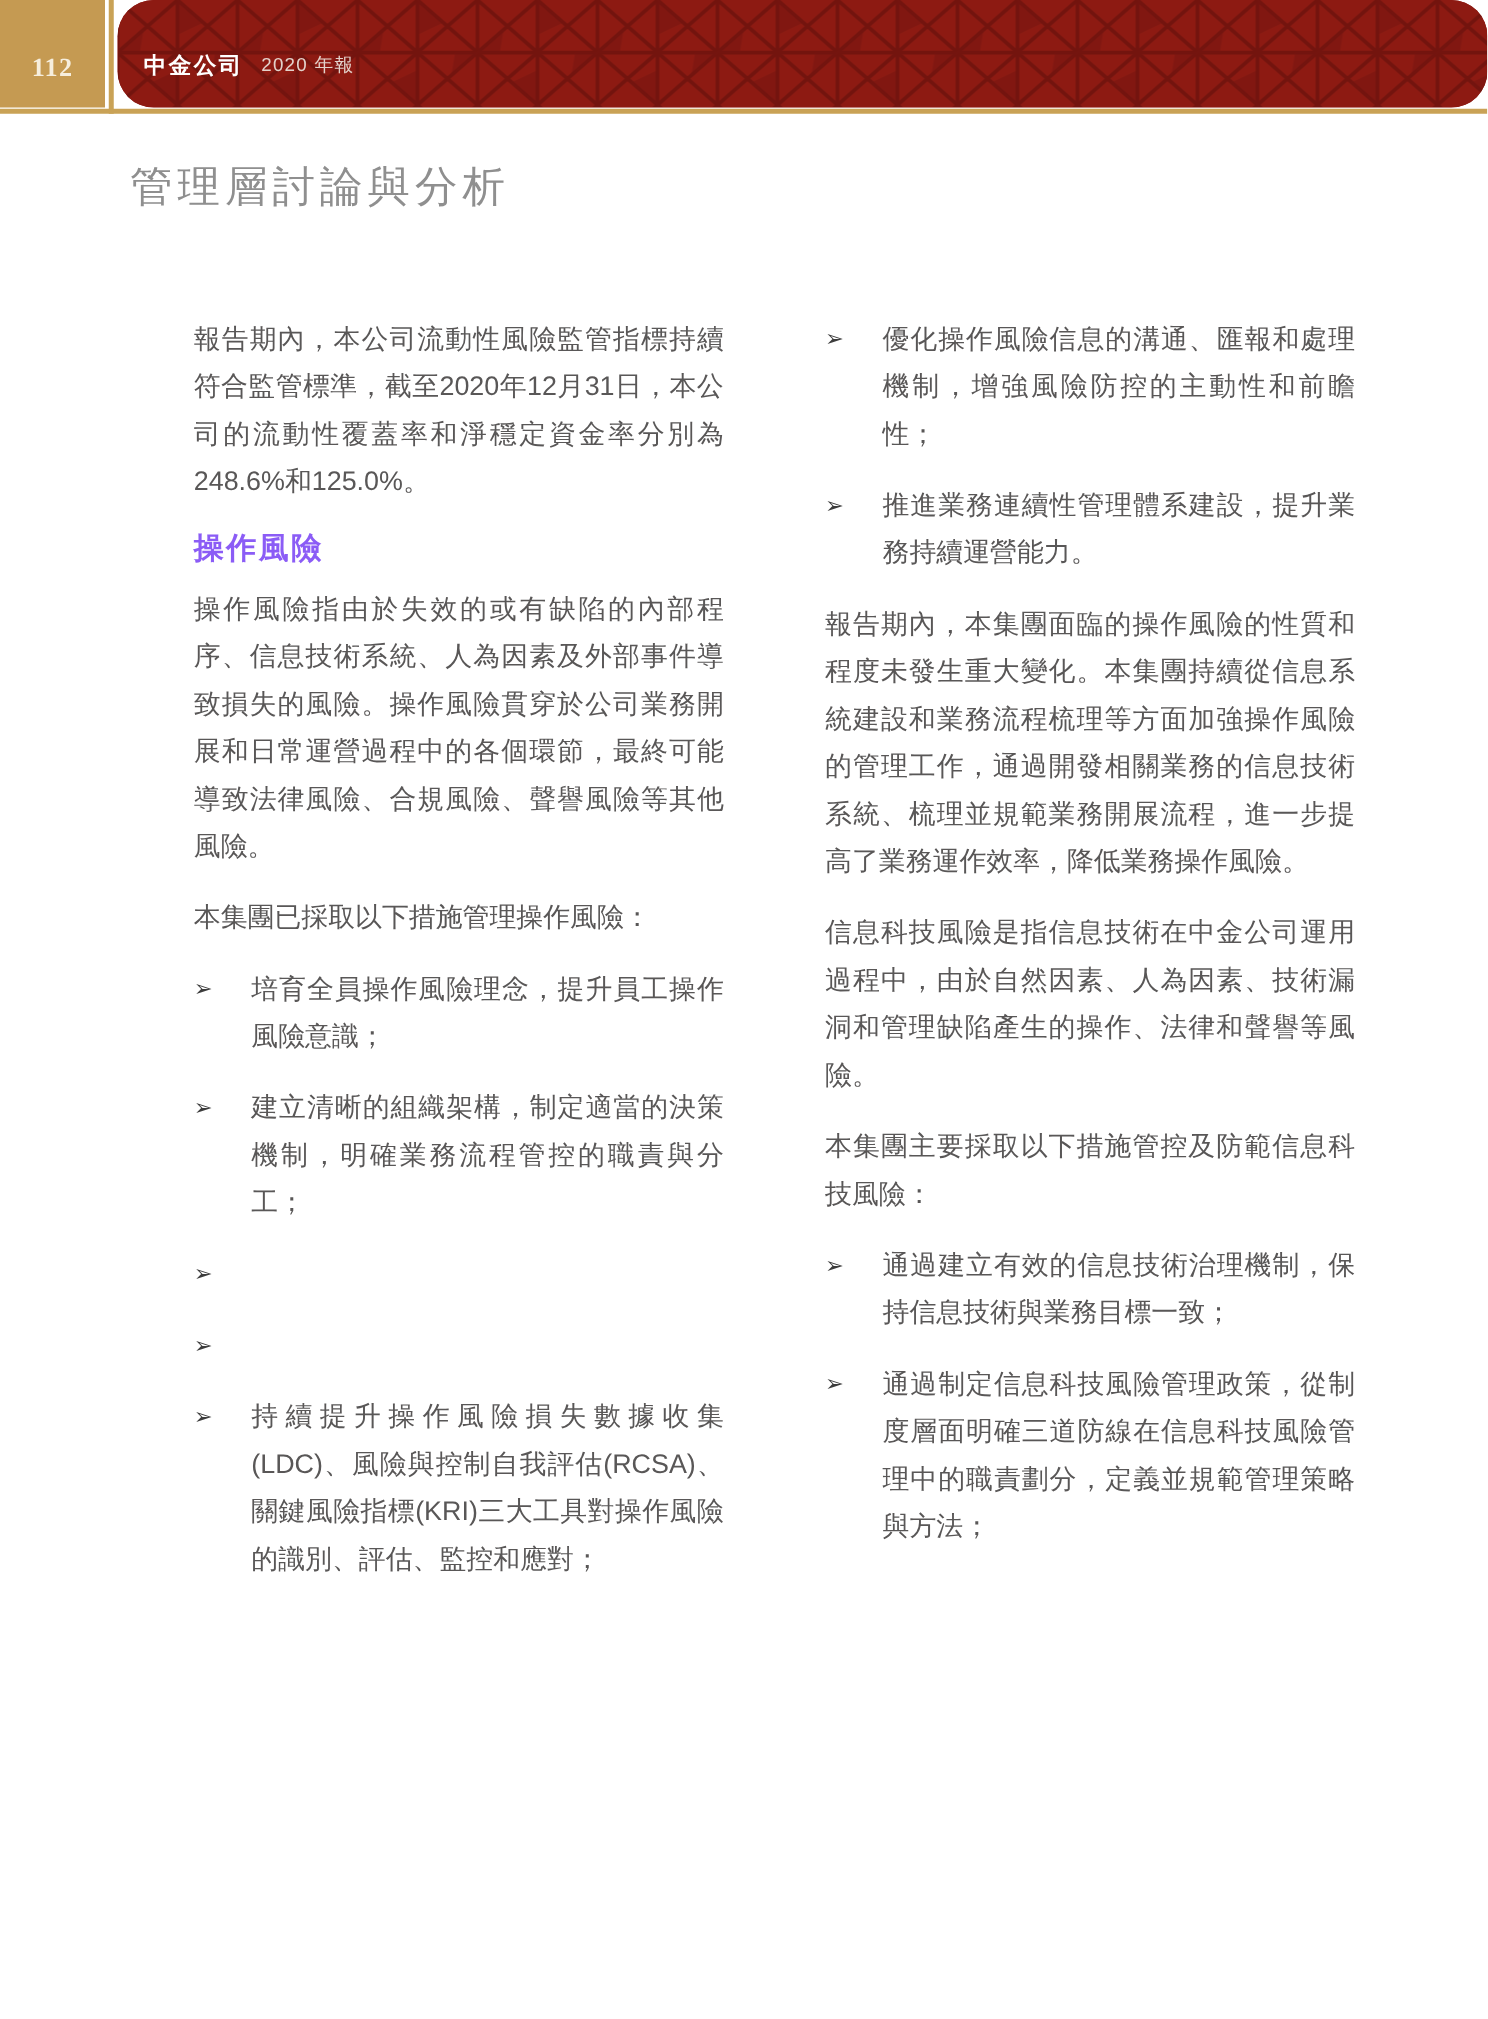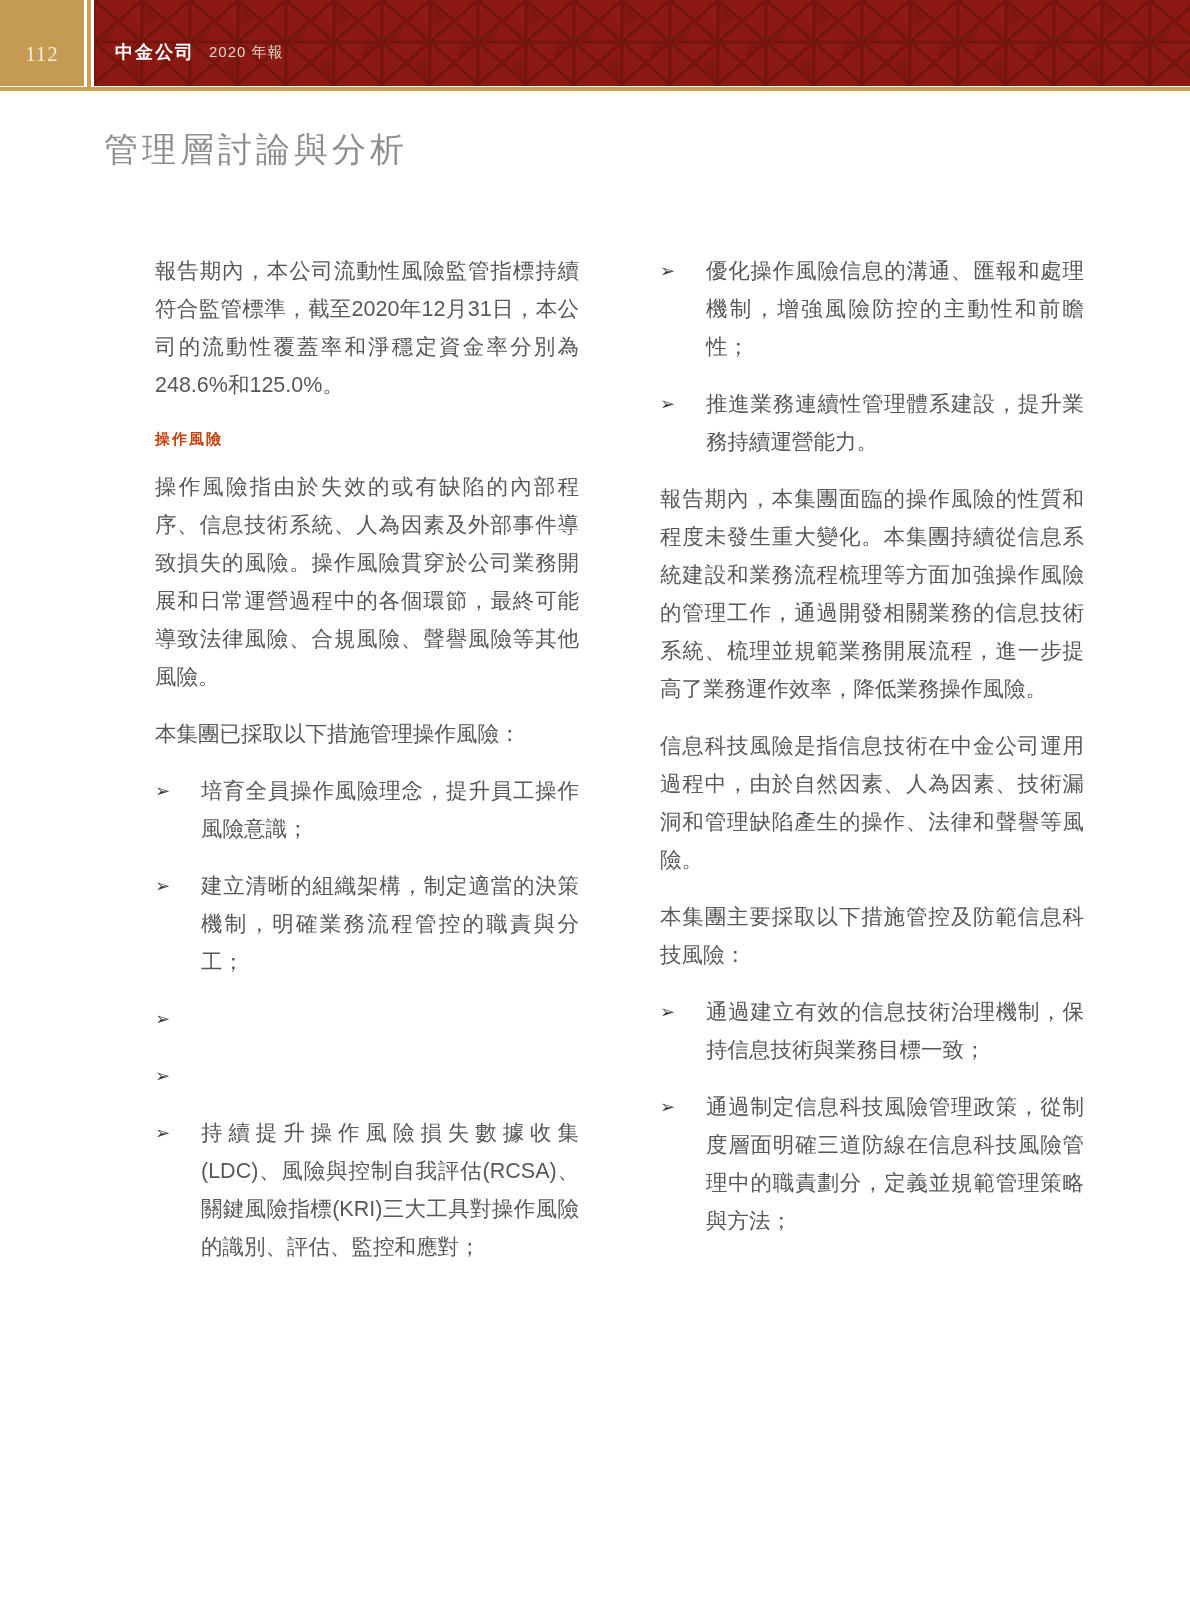--- a/index.html
+++ b/index.html
@@ -3,42 +3,42 @@
 <meta charset="utf-8">
 <style>
   html,body{margin:0;padding:0;background:#fff;}
   .page{position:relative;width:1190px;height:1615px;background:#ffffff;overflow:hidden;
         font-family:"Liberation Sans",sans-serif;color:#595757;}
 
   
   .pagenum-block{position:absolute;left:0;top:0;width:84px;height:86px;background:#c59a52;
 emphasis    display:flex;align-items:center;justify-content:center;}
   .pagenum-block{display:flex;align-items:center;justify-content:center;}
-  .pagenum{font-family:"Liberation Serif",serif;font-weight:normal;font-size:21px;color:#f6eedd;
+  .pagenum{font-family:"Liberation Serif",serif;font-weight:bold;font-size:21px;color:#f6eedd;
            letter-spacing:1px;padding-top:22px;}
   .gold-vline{position:absolute;left:87px;top:0;width:4px;height:91px;background:#c9a256;}
-  .banner{position:absolute;left:94px;top:0;right:0;height:86px;background:#8d1a12;overflow:hidden;}
+  .banner{position:absolute;left:94px;top:0;right:0;height:86px;background:#8d1a12;overflow:hidden;border-radius:29px;}
   .banner svg{display:block;}
   .banner-text{position:absolute;left:21px;top:0;height:86px;display:flex;align-items:center;
                padding-top:18px;box-sizing:border-box;}
   .brand{font-size:18px;font-weight:bold;color:#ffffff;letter-spacing:2px;}
   .edition{font-size:15px;color:#e3d2cb;margin-left:14px;letter-spacing:1px;}
   .gold-hline{position:absolute;left:0;top:87px;width:100%;height:4px;background:#c9a256;}
 
   
   .page-title{position:absolute;left:104px;top:104px;font-family:"Liberation Serif","DejaVu Serif",serif;
               font-size:34px;color:#8f8f8f;letter-spacing:4px;font-weight:normal;}
 
   
   .col{position:absolute;top:252px;width:424px;font-size:21.5px;line-height:38px;
        text-align:justify;color:#595757;}
   .col-left{left:155px;}
   .col-right{left:660px;}
   .para{margin:0 0 19px 0;}
-  .sec-heading{font-size:15px;line-height:30px;color:#c2410c;font-weight:bold;
+  .sec-heading{font-size:24px;line-height:30px;color:#8b5cf6;font-weight:bold;
                margin:20px 0 14px 0;text-align:left;letter-spacing:2px;}
   .bullet{display:flex;margin:0 0 19px 0;}
   .bullet .marker{flex:0 0 46px;color:#3c3c3c;font-size:18px;line-height:38px;text-align:left;}
   .bullet .btext{flex:1 1 auto;text-align:justify;}
 </style>
 </head>
 <body>
 
 <div class="page">
 

